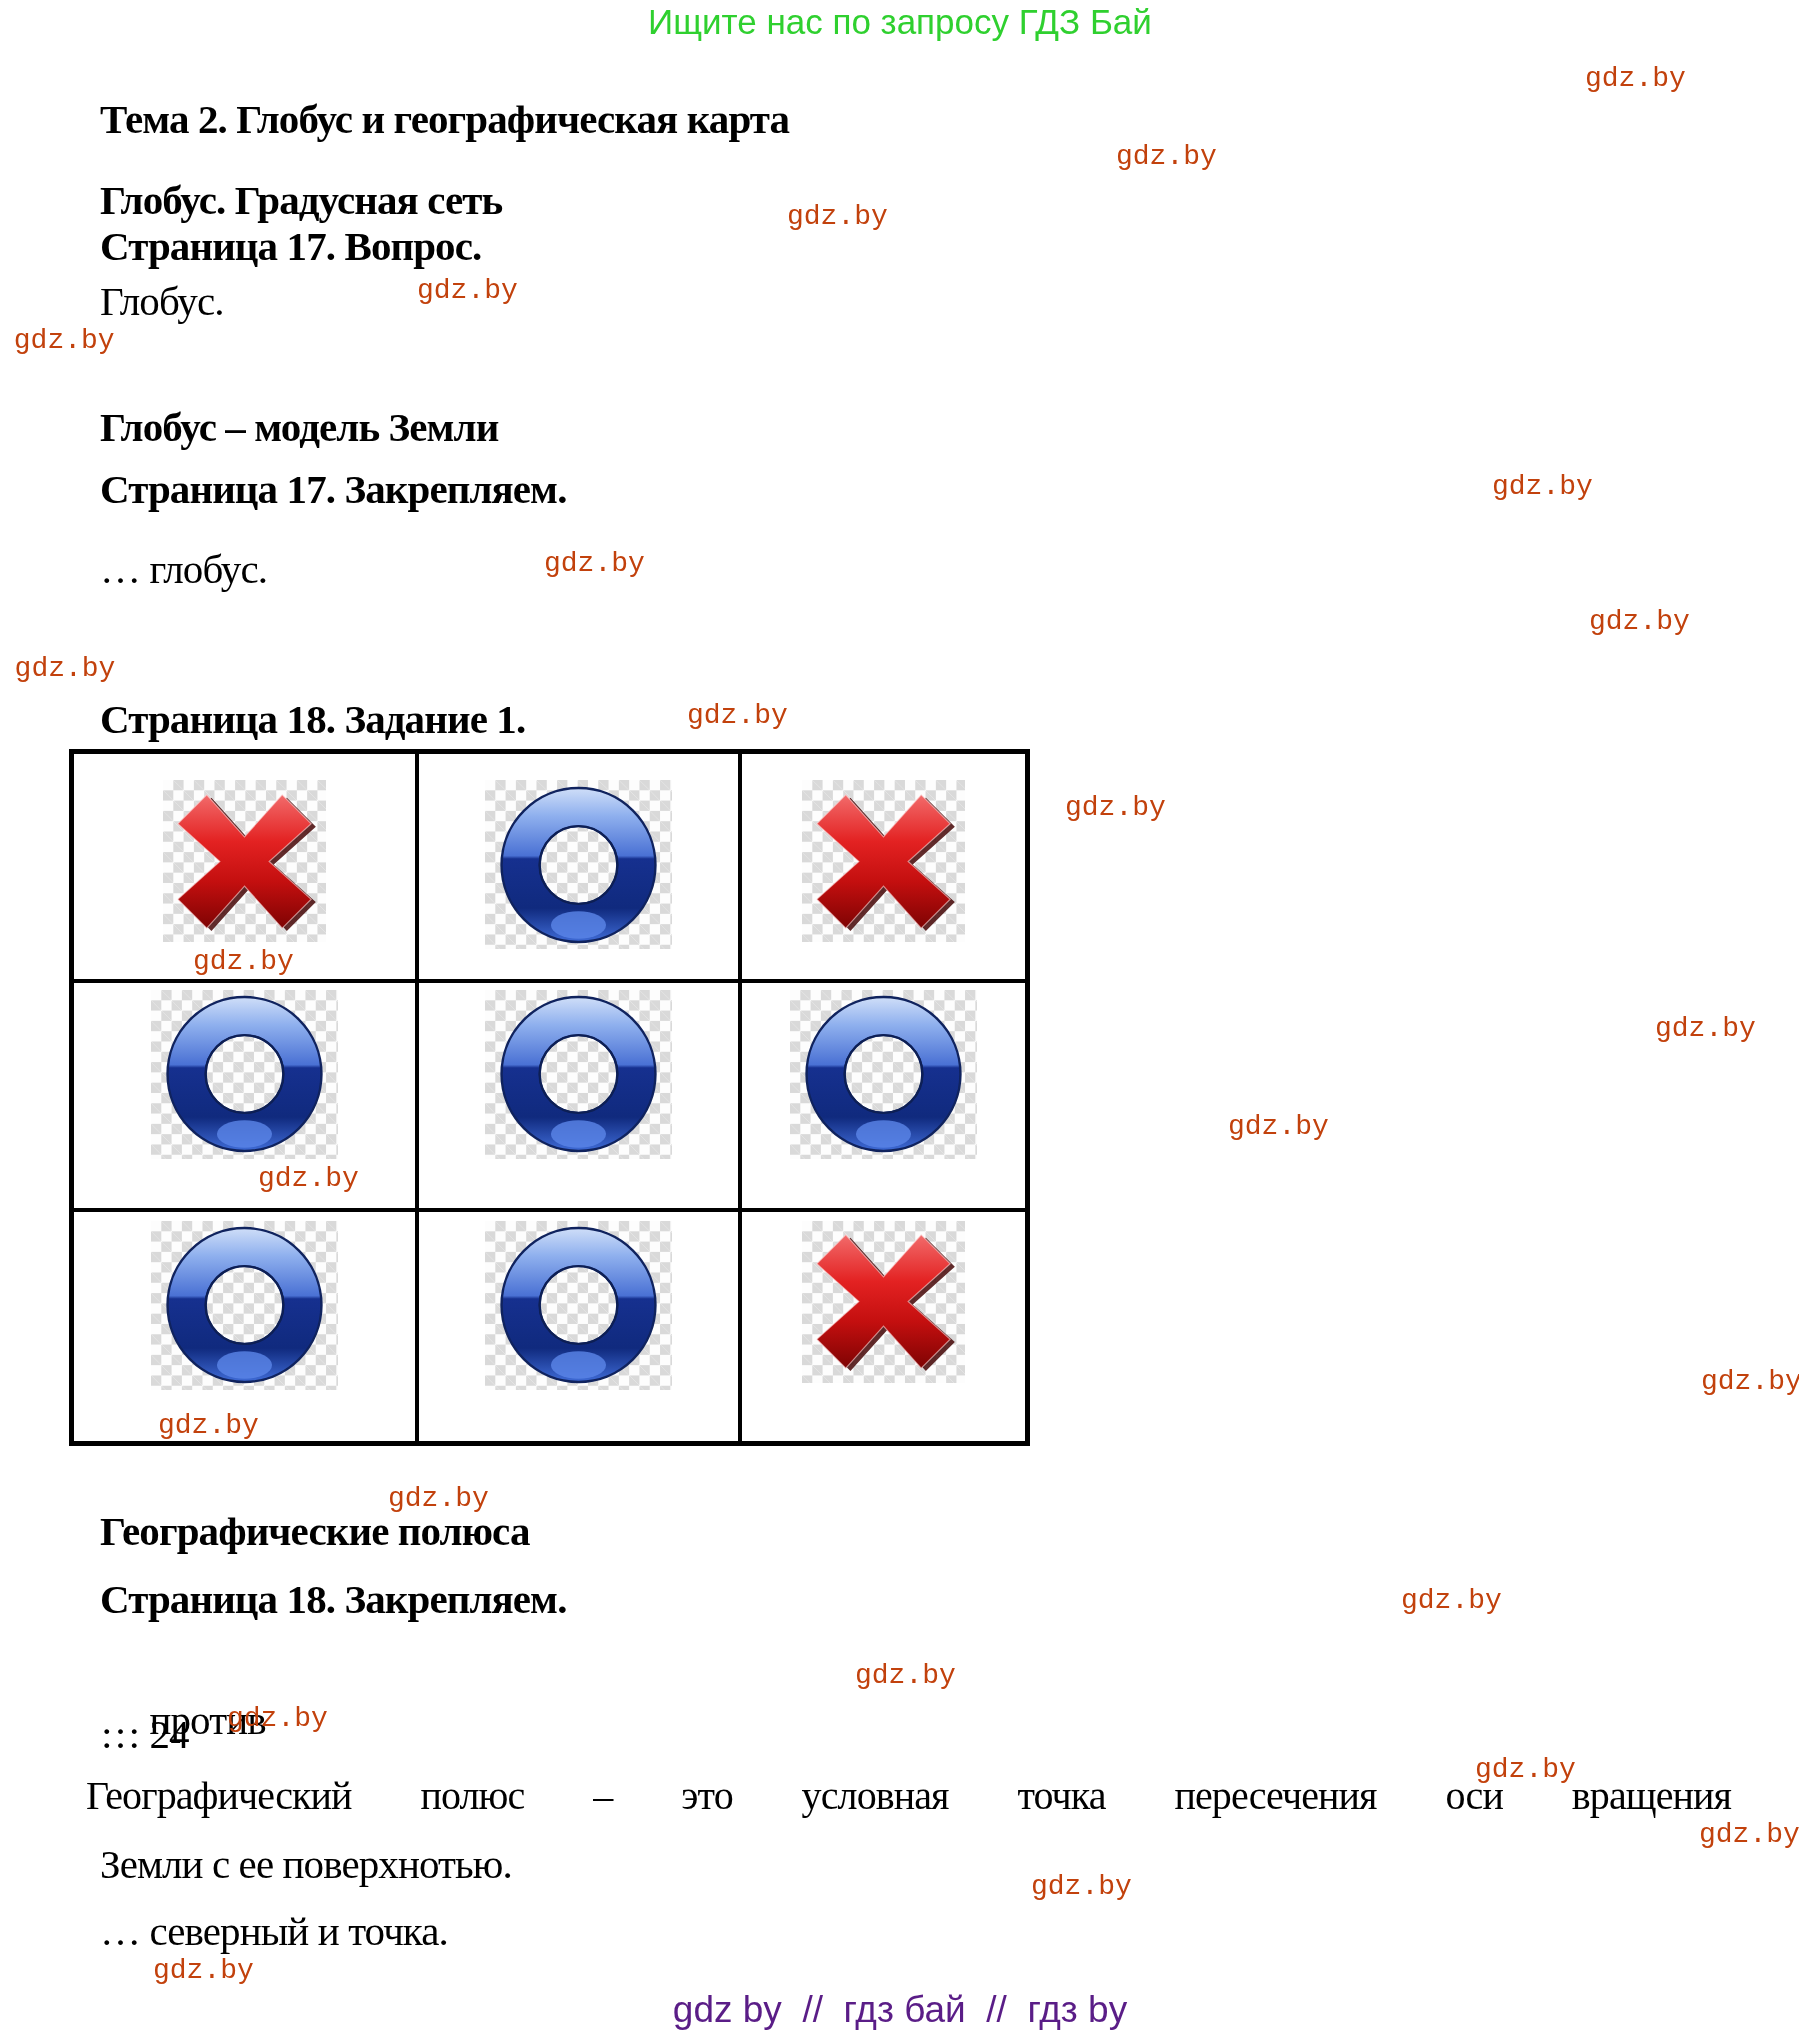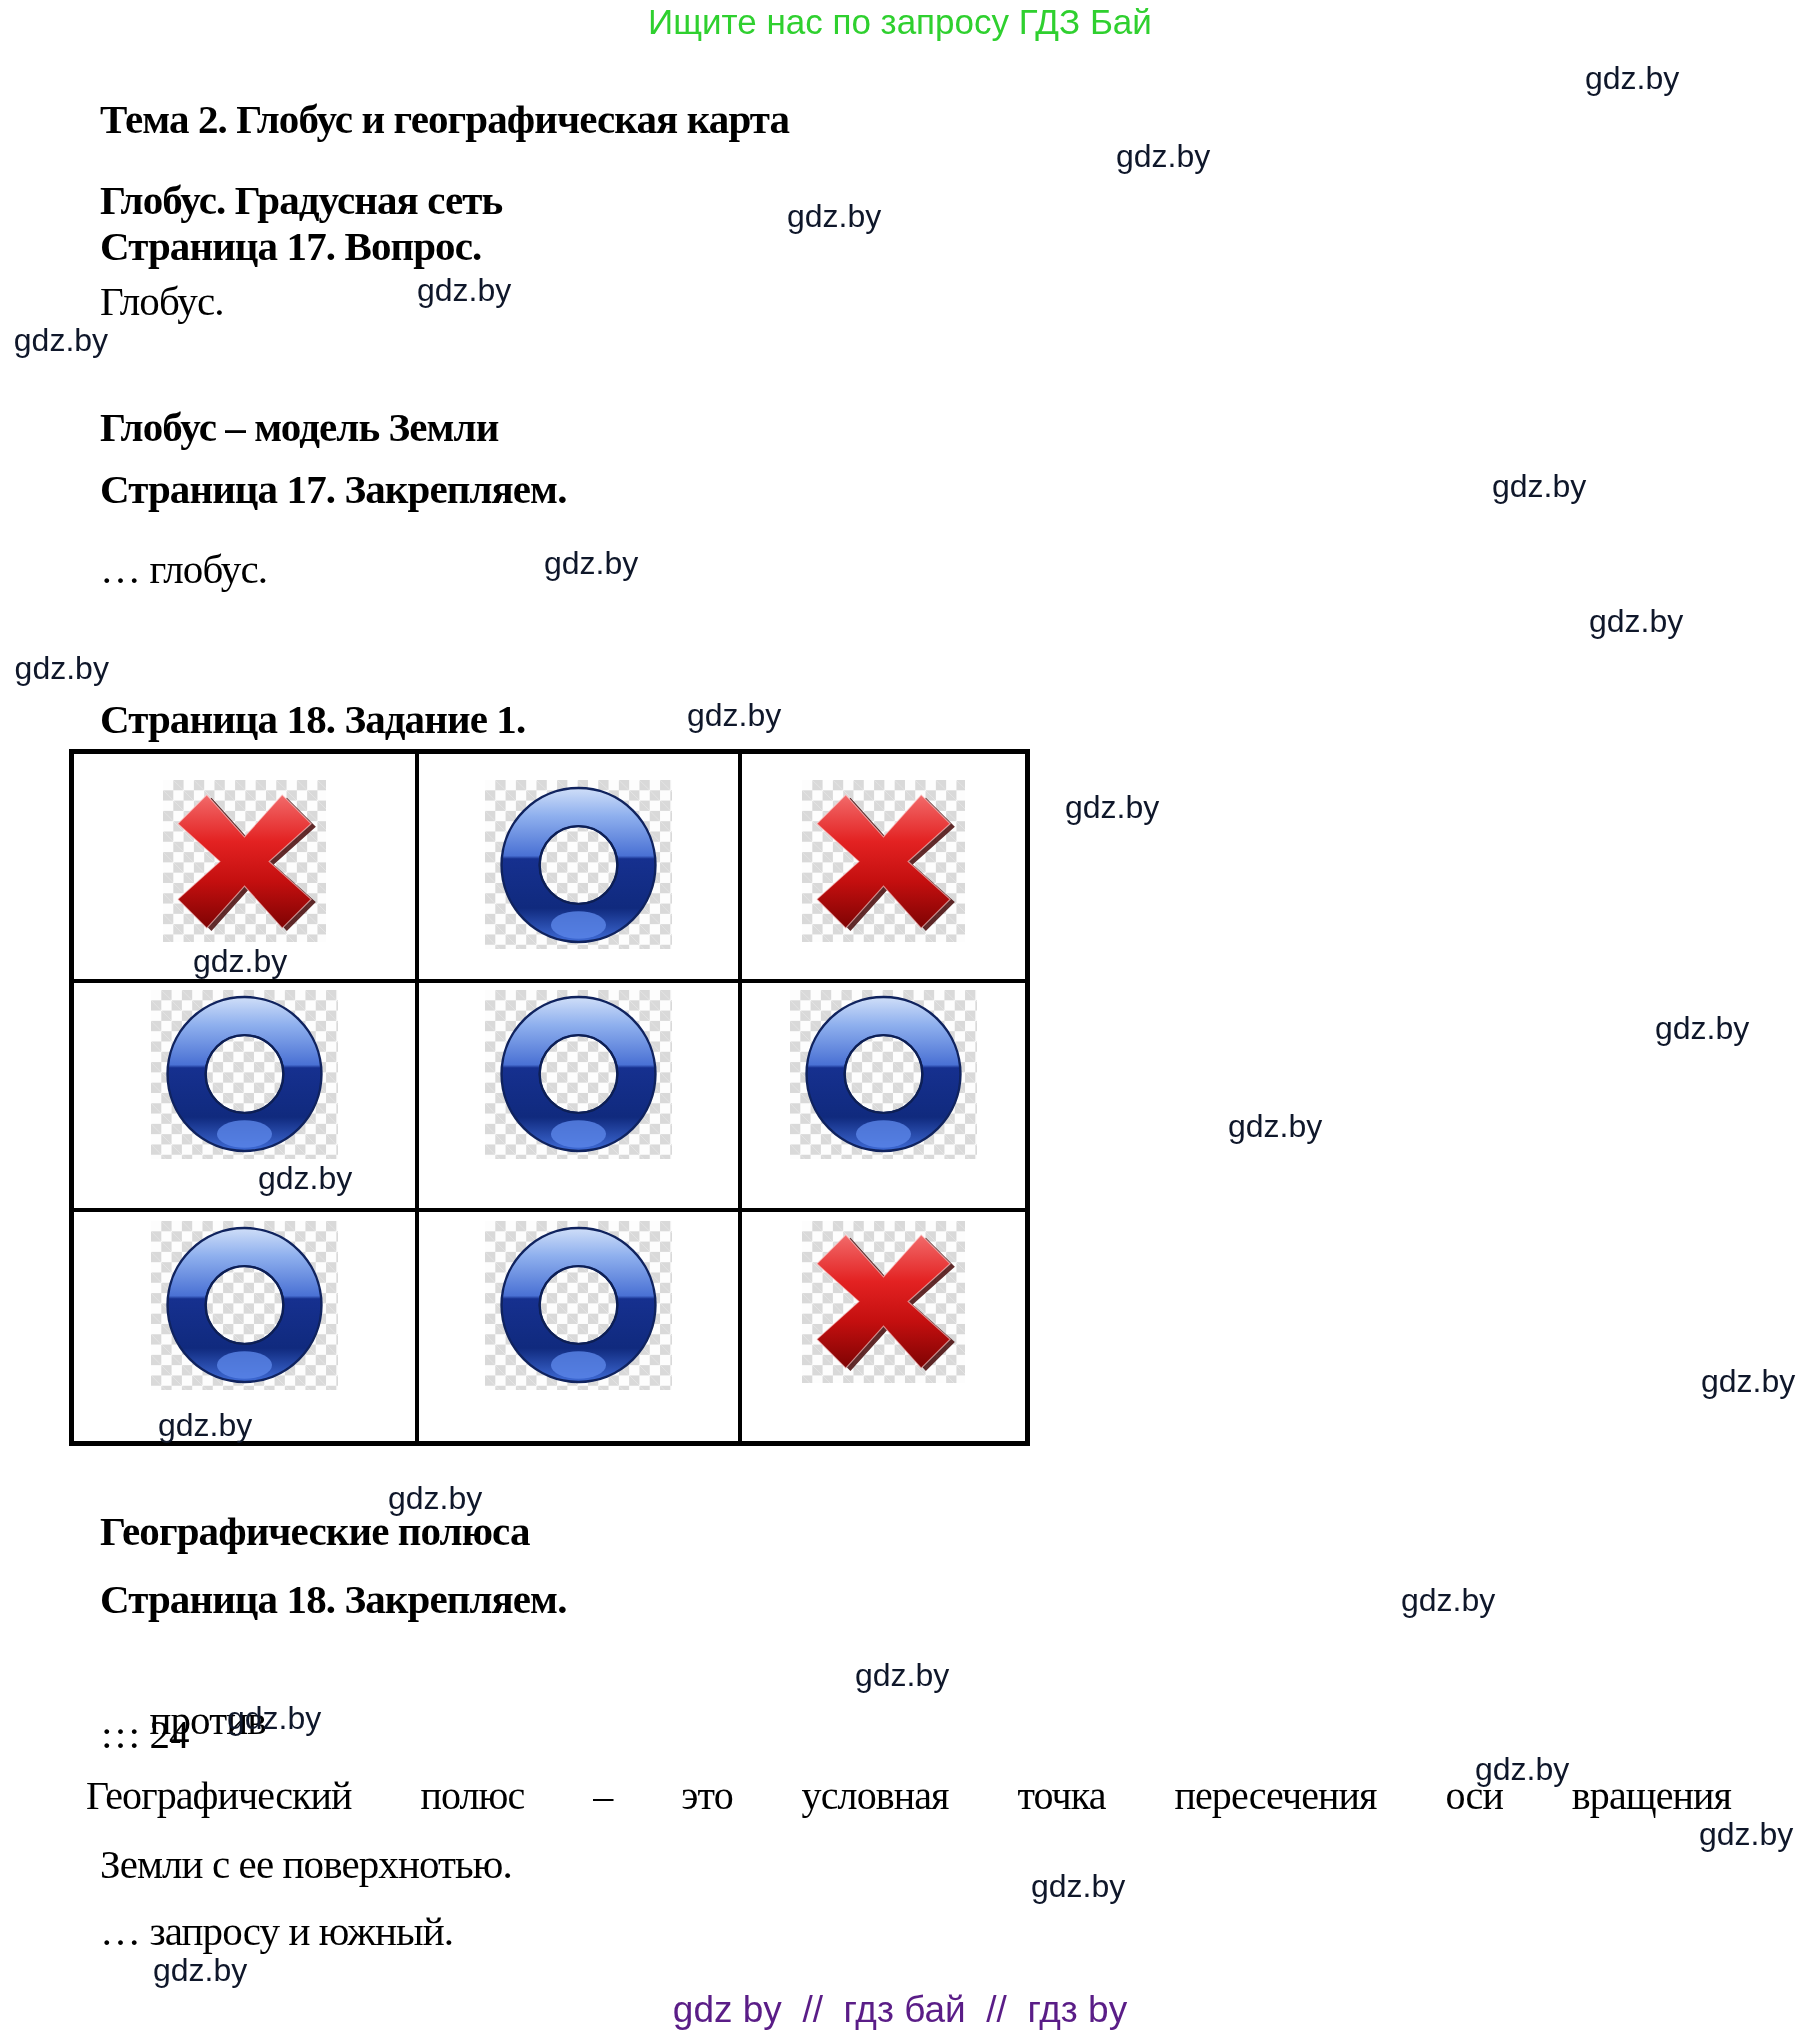--- a/index.html
+++ b/index.html
@@ -60,23 +60,23 @@
     background-size:20.6px 20.6px;
     background-position:0 0,10.3px 10.3px;
   }
   .checker.x{width:163px;height:162px;}
   .checker.o{width:187px;height:169px;}
   .checker.x svg{width:145px;height:145px;}
   .checker.o svg{width:167px;height:162px;}
   
   .wm{
     position:absolute;
-    font-family:Liberation Sans, sans-serif;
-    font-size:32px;line-height:33px;
-    color:#0f172a;white-space:pre;
+    font-family:Liberation Mono, monospace;
+    font-size:28px;line-height:33px;
+    color:#c2410c;white-space:pre;
   }
   
   .site-footer{
     position:absolute;left:0;top:1989px;width:100%;
     text-align:center;
     font-family:"Liberation Sans", sans-serif;
     font-size:37px;line-height:41px;
     white-space:pre;
   }
 </style>
@@ -94,21 +94,21 @@
       <div class="line bold" style="top: 403px;">Глобус – модель Земли</div>
       <div class="line bold" style="top: 465px;">Страница 17. Закрепляем.</div>
       <div class="line" style="top: 545px;">… глобус.</div>
       <div class="line bold" style="top: 695px;">Страница 18. Задание 1.</div>
       <div class="line bold" style="top: 1507px;">Географические полюса</div>
       <div class="line bold" style="top: 1575px;">Страница 18. Закрепляем.</div>
       <div class="line" style="top: 1648px; margin-top: 48px;">… против</div>
       <div class="line" style="top: 1710px;">… 24</div>
       <div class="line justify" style="top: 1772px;">Географический полюс – это условная точка пересечения оси вращения</div>
       <div class="line" style="top: 1840px;">Земли с ее поверхнотью.</div>
-      <div class="line" style="top: 1907px;">… запросу и южный.</div>
+      <div class="line" style="top: 1907px;">… северный и точка.</div>
     </div>
 
   <div id="answers-table">
       <div class="cell row1 br bb">
         <div class="checker x">
           <svg viewBox="0 0 100 100">
             <defs>
               <linearGradient id="xg1" x1="0" y1="0" x2="0" y2="1">
                 <stop offset="0%" stop-color="#f26b6b"></stop>
                 <stop offset="35%" stop-color="#e32222"></stop>

